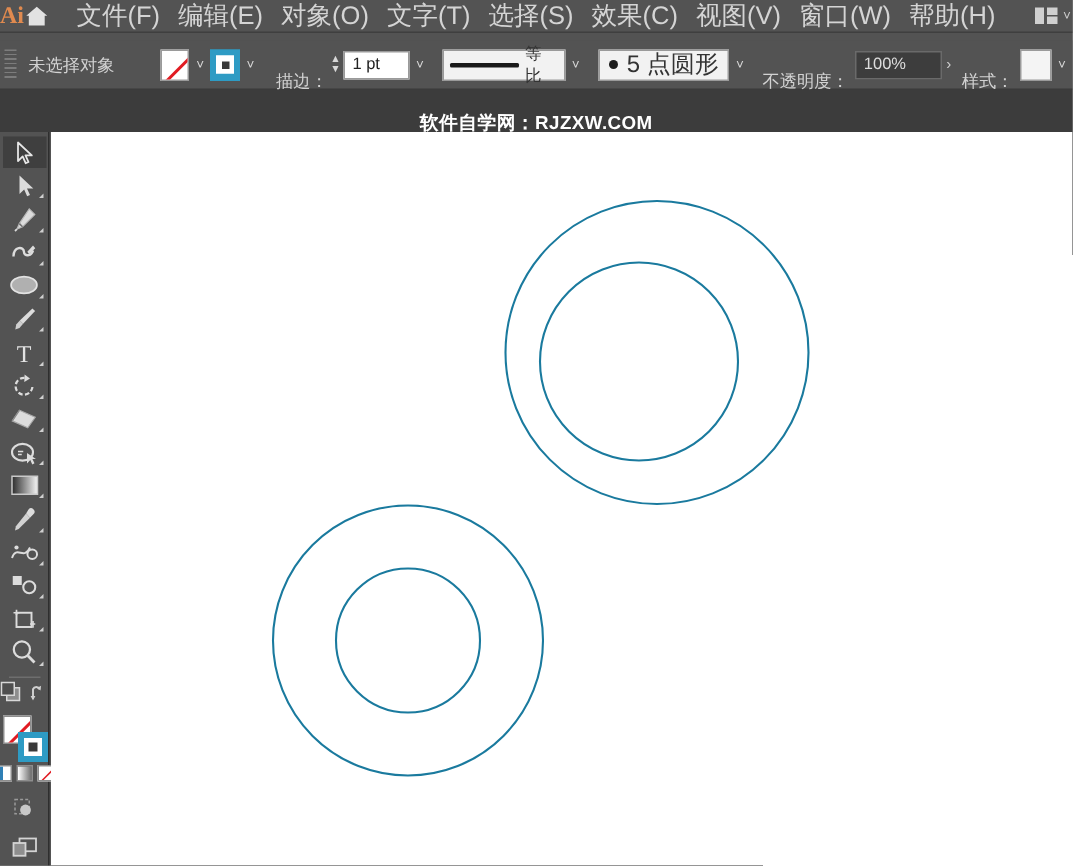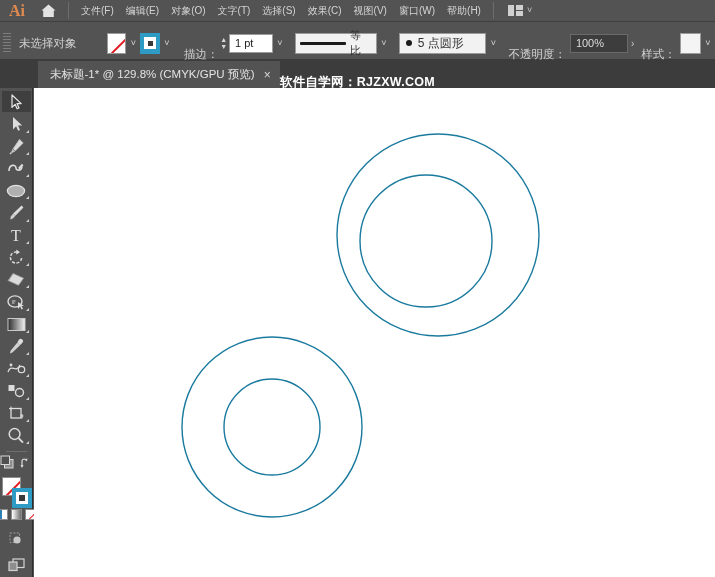--- a/index.html
+++ b/index.html
@@ -22,21 +22,21 @@
     color: #e08a4f; font-size: 16px; font-weight: bold; letter-spacing: 0px;
     font-family: "Liberation Serif", serif;
   }
   .home-icon {
     width: 28px; height: 27px; display: flex; align-items: center; justify-content: center;
   }
   .menu-sep {
     width: 1px; height: 17px; background: #6d6d6d; margin: 0 6px;
   }
   .menu-item {
-    color: #d4d4d4; font-size: 10px; padding: 4px 6px; white-space: nowrap;
+    color: #d4d4d4; font-size: 17px; padding: 4px 6px; white-space: nowrap;
     line-height: 14px; cursor: default;
   }
   .arrange-btn {
     display: flex; align-items: center; gap: 4px; padding: 2px 4px; margin-left: 4px;
   }
   .arrange-glyph {
     display: inline-block; width: 15px; height: 11px; position: relative;
   }
   .arrange-glyph i {
     position: absolute; background: #d0d0d0; display: block;
@@ -96,21 +96,21 @@
     font-size: 11px; display: flex; align-items: center; padding: 0 5px;
     border: 1px solid #6a6a6a;
   }
   .profile-field {
     height: 21px; width: 92px; background: #f2f2f2; border: 1px solid #9a9a9a;
     display: flex; align-items: center; gap: 4px; padding: 0 4px; color: #333; font-size: 11px;
   }
   .profile-line { flex: 0 0 46px; height: 3px; background: #1a1a1a; border-radius: 1px; }
   .brush-field {
     height: 21px; width: 98px; background: #f2f2f2; border: 1px solid #9a9a9a;
-    display: flex; align-items: center; gap: 6px; padding: 0 6px; color: #333; font-size: 12px;
+    display: flex; align-items: center; gap: 6px; padding: 0 6px; color: #333; font-size: 16px;
   }
   .brush-dot { width: 6px; height: 6px; border-radius: 50%; background: #1c1c1c; }
   .style-box {
     height: 21px; width: 24px; background: #f4f4f4; border: 1px solid #9a9a9a;
   }
   .gt { color: #cfcfcf; font-size: 10px; padding: 0 3px; }
 
   
   .tabbar {
     position: absolute; left: 0; top: 60px; width: 715px; height: 28px;
@@ -259,24 +259,20 @@
     <div class="dark-field" style="margin-left:4px;">100%</div>
     <div class="gt">›</div>
 
     <div class="cb-label dotted" style="margin-left:4px;">样式：</div>
     <div class="style-box" style="margin-left:4px;"></div>
     <div class="dd-arrow">˅</div>
   </div>
 
   <div class="tabbar">
     <div class="watermark">软件自学网：RJZXW.COM</div>
-    <div class="tab">
-      <span>未标题-1* @ 129.8% (CMYK/GPU 预览)</span>
-      <span class="tab-close">×</span>
-    </div>
   </div>
 
   <div class="toolbar">
 
     <div class="tool active">
       <svg width="15" height="16" viewBox="0 0 15 16">
           <path d="M3 1 L3 13.4 L6.1 10.3 L8.1 14.8 L10 14 L8 9.6 L12.2 9.6 Z" fill="none" stroke="#e6e6e6" stroke-width="1.2" stroke-linejoin="round"></path>
         </svg>
     </div>
 

